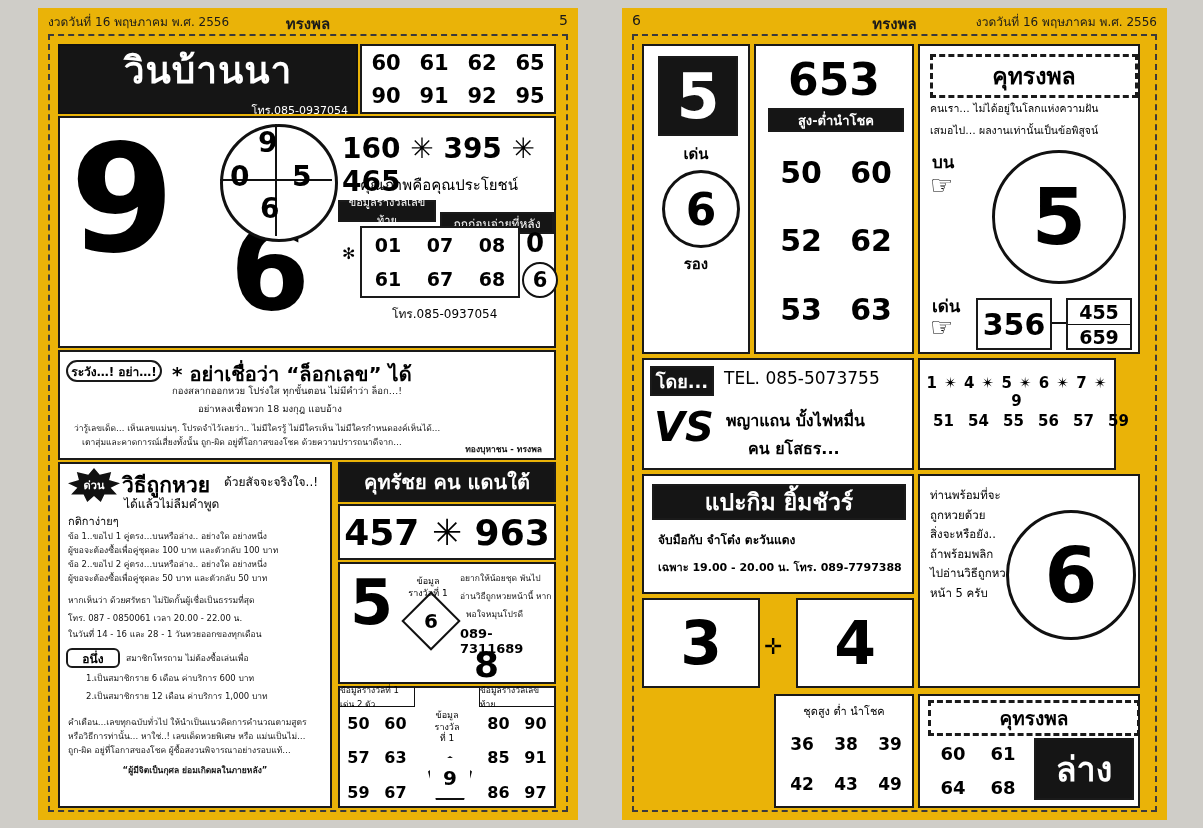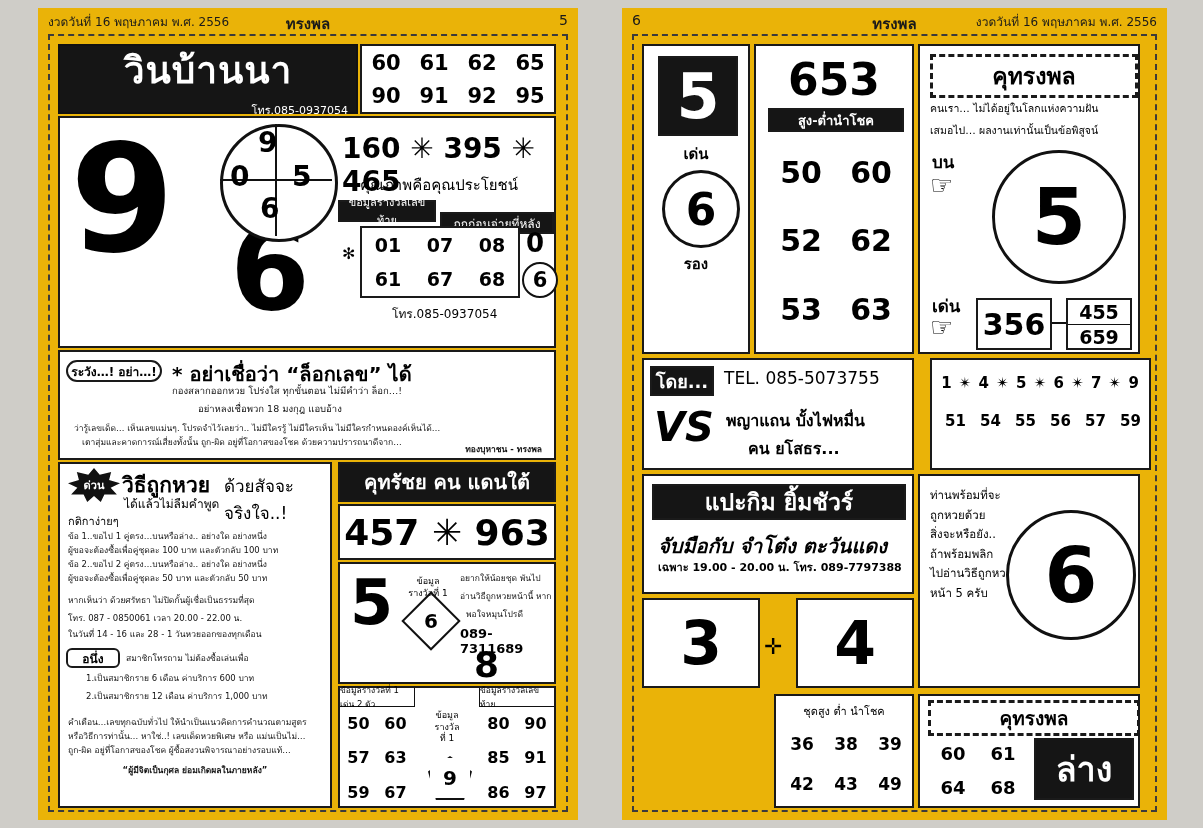--- a/index.html
+++ b/index.html
@@ -102,21 +102,21 @@
         <div class="tiny" style="position:absolute;left:22px;top:84px;">เตาสุ่มและคาดการณ์เสี่ยงทั้งนั้น ถูก-ผิด อยู่ที่โอกาสของโชค ด้วยความปรารถนาดีจาก…</div>
         <div class="tiny" style="position:absolute;right:12px;bottom:3px;font-weight:bold;">ทองบุหาชน - ทรงพล</div>
       </div>
 
       <div class="box" style="left:8px;top:426px;width:274px;height:346px;">
         <div style="position:absolute;left:8px;top:4px;width:52px;height:34px;">
           <div style="position:absolute;inset:0;background:#111;clip-path:polygon(50% 0%,61% 20%,83% 12%,79% 35%,100% 45%,82% 58%,94% 78%,70% 78%,63% 100%,50% 82%,37% 100%,30% 78%,6% 78%,18% 58%,0% 45%,21% 35%,17% 12%,39% 20%);"></div>
           <div style="position:absolute;inset:0;display:flex;align-items:center;justify-content:center;color:#fff;font-size:11px;font-weight:bold;">ด่วน</div>
         </div>
         <div style="position:absolute;left:62px;top:4px;font-size:21px;font-weight:bold;">วิธีถูกหวย</div>
-        <div style="position:absolute;left:164px;top:8px;font-size:17px;">ด้วยสัจจะจริงใจ..!</div>
+        <div style="position:absolute;left:164px;top:8px;font-size:12px;">ด้วยสัจจะจริงใจ..!</div>
         <div style="position:absolute;left:64px;top:30px;font-size:12px;">ได้แล้วไม่ลืมคำพูด</div>
         <div style="position:absolute;left:8px;top:48px;font-size:11px;">กติกาง่ายๆ</div>
         <div class="tiny" style="position:absolute;left:8px;top:66px;">ข้อ 1..ขอไป 1 คู่ตรง…บนหรือล่าง.. อย่างใด อย่างหนึ่ง</div>
         <div class="tiny" style="position:absolute;left:8px;top:80px;">ผู้ขอจะต้องซื้อเพื่อคู่ชุดละ 100 บาท และตัวกลับ 100 บาท</div>
         <div class="tiny" style="position:absolute;left:8px;top:94px;">ข้อ 2..ขอไป 2 คู่ตรง…บนหรือล่าง.. อย่างใด อย่างหนึ่ง</div>
         <div class="tiny" style="position:absolute;left:8px;top:108px;">ผู้ขอจะต้องซื้อเพื่อคู่ชุดละ 50 บาท และตัวกลับ 50 บาท</div>
         <div class="tiny" style="position:absolute;left:8px;top:130px;">หากเห็นว่า ด้วยศรัทธา ไม่ปิดกั้นผู้เชื่อเป็นธรรมที่สุด</div>
         <div class="tiny" style="position:absolute;left:8px;top:148px;">โทร.  087 - 0850061   เวลา 20.00 - 22.00 น.</div>
         <div class="tiny" style="position:absolute;left:8px;top:164px;">ในวันที่ 14 - 16 และ 28 - 1 วันหวยออกของทุกเดือน</div>
 
@@ -230,35 +230,35 @@
       </div>
 
       <div class="box" style="left:8px;top:322px;width:272px;height:112px;">
         <div class="box blk ctr" style="left:6px;top:6px;width:64px;height:30px;font-size:18px;font-weight:bold;">โดย...</div>
         <div style="position:absolute;left:80px;top:8px;font-size:17px;">TEL. 085-5073755</div>
         <div class="rot" style="position:absolute;left:10px;top:44px;font-size:40px;font-weight:bold;">VS</div>
         <div style="position:absolute;left:82px;top:48px;font-size:16px;font-weight:bold;">พญาแถน บั้งไฟหมื่น</div>
         <div style="position:absolute;left:104px;top:76px;font-size:16px;font-weight:bold;">คน  ยโสธร...</div>
       </div>
 
-      <div class="box" style="left:296px;top:322px;width:221px;height:112px;">
+      <div class="box" style="left:284px;top:322px;width:198px;height:112px;">
         <div class="starline ctr" style="position:absolute;left:0;right:0;top:14px;">1 ✴ 4 ✴ 5 ✴ 6 ✴ 7 ✴ 9</div>
         <div class="cellgrid" style="position:absolute;left:6px;top:46px;width:210px;height:30px;grid-template-columns:repeat(6,1fr);font-size:15px;">
           <div>51</div>
           <div>54</div>
           <div>55</div>
           <div>56</div>
           <div>57</div>
           <div>59</div>
         </div>
       </div>
 
       <div class="box" style="left:8px;top:438px;width:272px;height:120px;">
         <div class="box blk ctr" style="left:8px;top:8px;width:254px;height:36px;font-size:23px;font-weight:bold;">แปะกิม ยิ้มชัวร์</div>
-        <div style="position:absolute;left:14px;top:54px;font-size:20px;font-weight:bold;font-style:italic;">จับมือกับ  จำโต๋ง  ตะวันแดง</div>
+        <div style="position:absolute;left:14px;top:54px;font-size:12px;font-weight:bold;">จับมือกับ  จำโต๋ง  ตะวันแดง</div>
         <div style="position:absolute;left:14px;top:82px;font-size:11px;font-weight:bold;">เฉพาะ 19.00 - 20.00 น. โทร. 089-7797388</div>
       </div>
 
       <div class="box" style="left:8px;top:562px;width:118px;height:90px;display:flex;align-items:center;justify-content:center;font-size:60px;font-weight:bold;">3</div>
       <div style="position:absolute;left:130px;top:598px;font-size:22px;font-weight:bold;">✛</div>
       <div class="box" style="left:162px;top:562px;width:118px;height:90px;display:flex;align-items:center;justify-content:center;font-size:60px;font-weight:bold;">4</div>
 
       <div class="box" style="left:140px;top:658px;width:140px;height:114px;">
         <div style="position:absolute;left:0;right:0;top:6px;text-align:center;font-size:11px;">ชุดสูง ต่ำ นำโชค</div>
         <div class="cellgrid" style="position:absolute;left:4px;top:28px;width:132px;height:80px;grid-template-columns:repeat(3,1fr);grid-template-rows:1fr 1fr;font-size:17px;">

